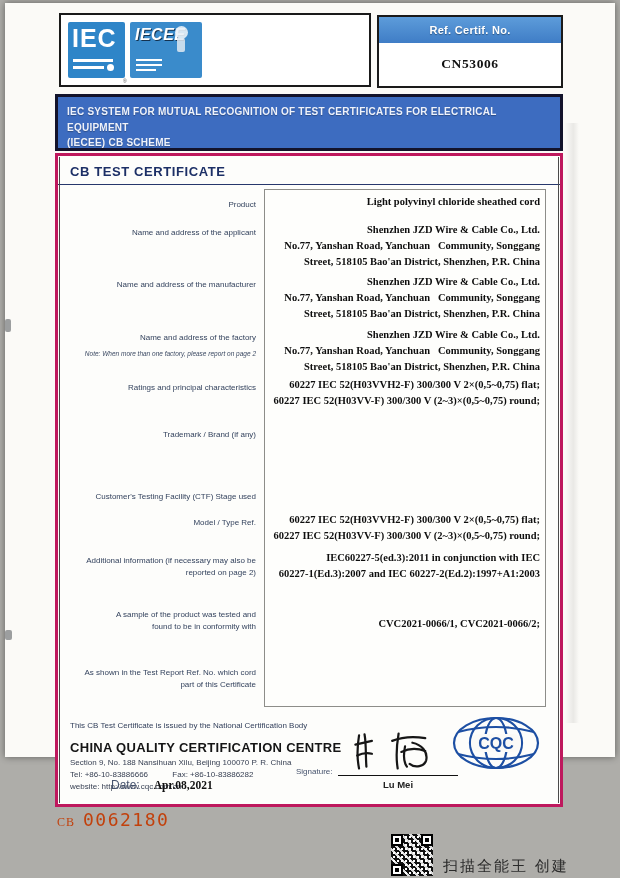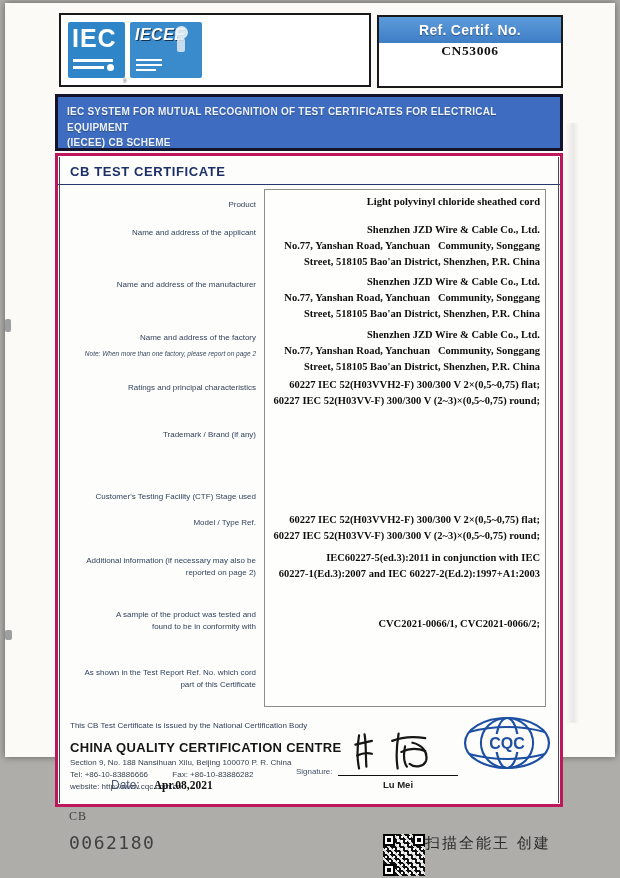--- a/index.html
+++ b/index.html
@@ -50,27 +50,27 @@
   .iecee-logo .l2{bottom:12px;width:26px;}
   .iecee-logo .l3{bottom:7px;width:20px;}
   .reg-mark{position:absolute;left:62px;bottom:1px;font-size:5px;color:#555;}
 
   .ref-box{
     position:absolute;left:372px;top:12px;width:186px;height:73px;
     background:#fff;border:2.5px solid #1a1a1a;box-sizing:border-box;
   }
   .ref-head{
     height:26px;background:linear-gradient(#5d9cda,#3f7dc6);
-    color:#fff;font-weight:bold;font-size:14px;
+    color:#fff;font-weight:bold;font-size:11px;
     display:flex;align-items:center;justify-content:center;
     text-shadow:0 1px 1px rgba(0,0,0,.35);letter-spacing:.3px;
   }
   .ref-val{
     font-family:"Liberation Serif",serif;font-weight:600;font-size:13.5px;
-    color:#121212;text-align:center;padding-top:0;letter-spacing:.6px;
+    color:#121212;text-align:center;padding-top:13px;letter-spacing:.6px;
   }
 
   
   .banner{
     position:absolute;left:50px;top:91px;width:508px;height:57px;
     background:#3d6cc0;border:3px solid #13132b;box-sizing:border-box;
     color:#eef2fb;font-weight:bold;font-size:10px;line-height:1.55;
     padding:7px 9px;letter-spacing:.25px;white-space:pre-line;
     text-shadow:0 1px 1px rgba(0,0,0,.3);
   }
@@ -116,28 +116,28 @@
   .date-row{position:absolute;left:12px;bottom:12px;display:flex;align-items:baseline;gap:14px;}
   .date-label{font-size:12px;color:#46536d;padding-left:41px;}
   .date-value{font-family:"Liberation Serif",serif;font-weight:bold;font-size:11.5px;color:#111;}
 
   .sig-group{position:absolute;left:238px;bottom:6px;width:190px;height:66px;}
   .sig-label{position:absolute;left:0;bottom:22px;font-size:8px;color:#46536d;}
   .sig-hand{position:absolute;left:44px;bottom:24px;width:108px;height:46px;}
   .sig-line{position:absolute;left:42px;bottom:22px;width:120px;border-top:1.5px solid #111;}
   .sig-name{position:absolute;left:42px;bottom:8px;width:120px;text-align:center;font-weight:bold;font-size:9.5px;color:#222;}
 
-  .cqc-logo{position:absolute;right:6px;top:558px;width:94px;height:60px;}
-
-  
-  .cb-number{position:absolute;left:64px;top:806px;color:#404040;display:flex;align-items:baseline;gap:8px;flex-direction:column;}
+  .cqc-logo{position:absolute;right:17px;top:558px;width:94px;height:60px;}
+
+  
+  .cb-number{position:absolute;left:52px;top:806px;color:#c2410c;display:flex;align-items:baseline;gap:8px;}
   .cb-prefix{font-family:"Liberation Serif",serif;font-size:12px;letter-spacing:1px;}
   .cb-digits{font-family:"DejaVu Sans Mono",monospace;font-size:18px;letter-spacing:1.5px;}
 
-  .scanner{position:absolute;left:378px;top:831px;display:flex;align-items:flex-start;}
+  .scanner{position:absolute;left:386px;top:831px;display:flex;align-items:flex-end;gap:10px;}
   .qr{
     width:42px;height:42px;position:relative;background:
       repeating-linear-gradient(45deg,rgba(255,255,255,.85) 0 2px,transparent 2px 6px),
       repeating-linear-gradient(0deg,#111 0 2px,transparent 2px 4px),
       repeating-linear-gradient(90deg,#111 0 2px,#fff 2px 4px);
   }
   .finder{position:absolute;width:12px;height:12px;border:2px solid #000;background:#fff;box-sizing:border-box;}
   .finder::before{content:"";display:block;width:4px;height:4px;background:#000;margin:2px auto 0;}
   .finder.tl{left:0;top:0;} .finder.tr{right:0;top:0;} .finder.bl{left:0;bottom:0;}
   .scanner-text{font-size:15px;color:#2b2b2b;letter-spacing:2px;font-family:"DejaVu Sans",sans-serif;}

